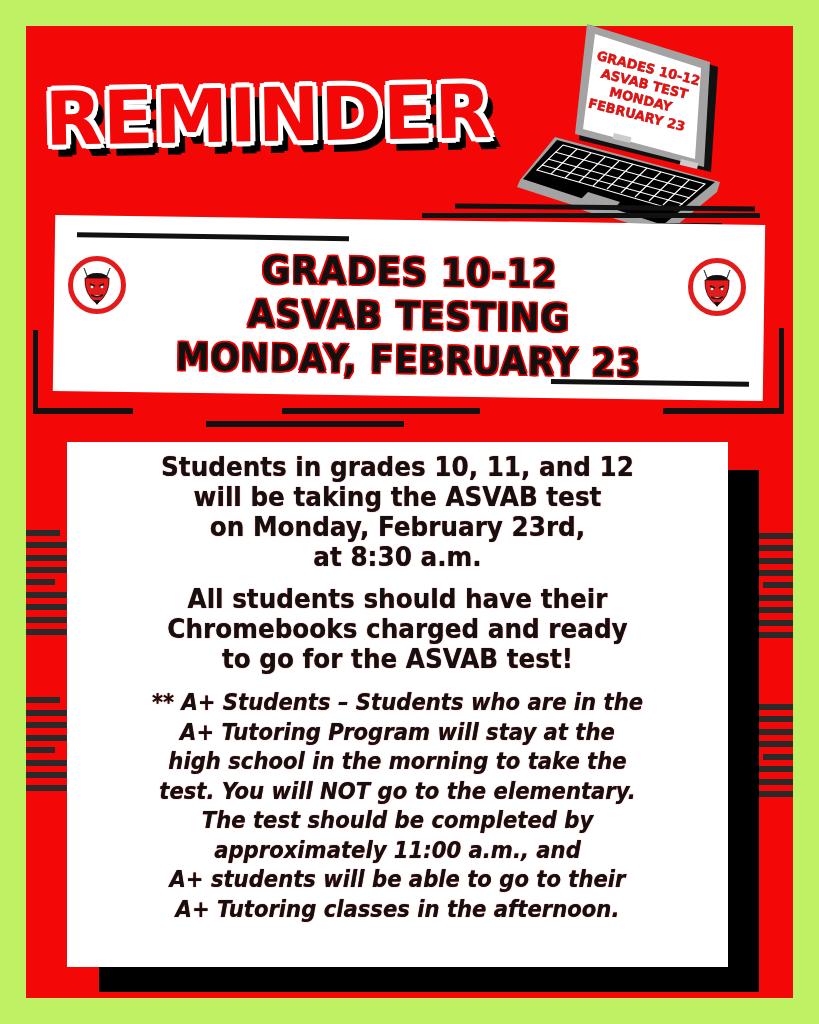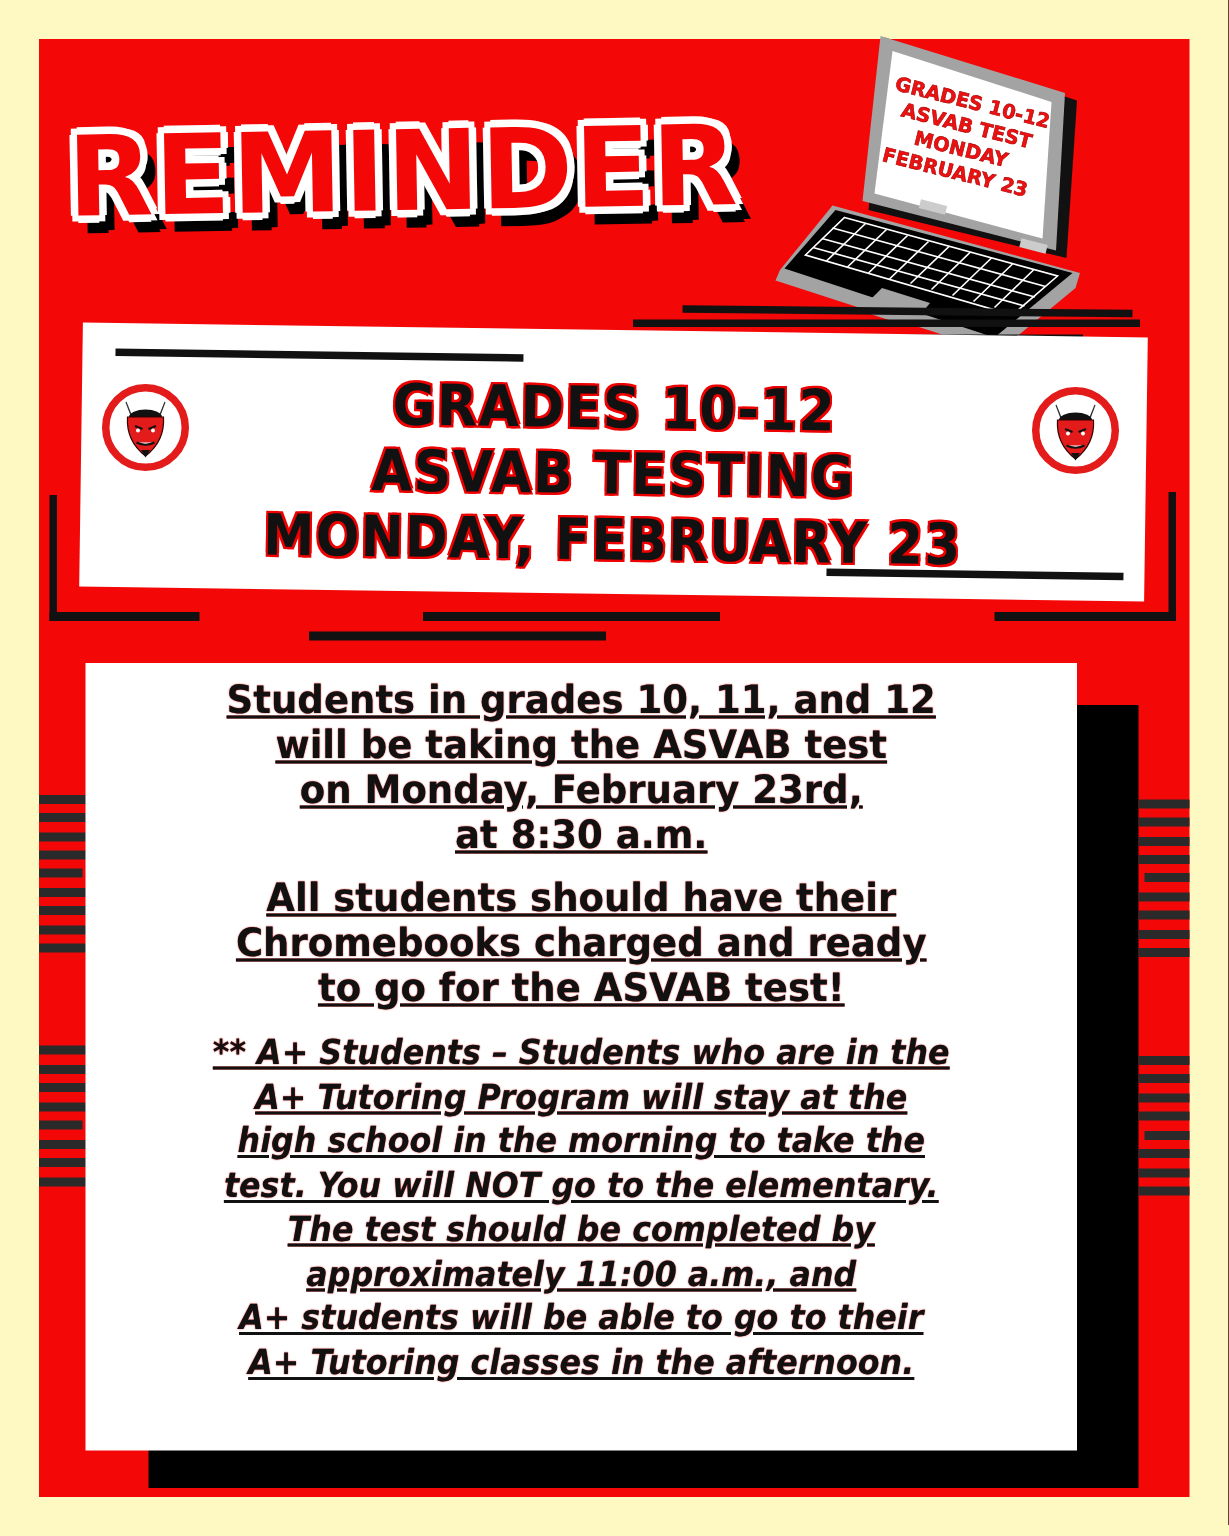--- a/index.html
+++ b/index.html
@@ -1,19 +1,19 @@
 <!DOCTYPE html>
 <html><head>
   <meta charset="utf-8">
   <style>
     * { margin: 0; padding: 0; box-sizing: border-box; }
     html, body { width: 819px; height: 1024px; background: #000; overflow: hidden; }
     body { position: relative; font-family: "DejaVu Sans", sans-serif; }
 
-    .poster { position: absolute; left: 0; top: 0; width: 819px; height: 1024px; background: #fef9c3; }
+    .poster { position: absolute; left: 0; top: 0; width: 819px; height: 1024px; background: #bef264; }
     .red-panel { position: absolute; left: 26px; top: 26px; width: 767px; height: 972px; background: #f40707; }
 
     .bar { position: absolute; background: #111; }
 
     
     .reminder {
       position: absolute; left: 45px; top: 55px; width: 440px; height: 120px;
       font-family: "DejaVu Sans", sans-serif; font-weight: bold;
       font-size: 74px; letter-spacing: 1px; color: #f40707;
       text-transform: uppercase; font-style: normal;
@@ -46,22 +46,22 @@
 
     .mascot {
       position: absolute; width: 58px; height: 58px; border-radius: 50%;
       border: 5px solid #e31b1b; background: #fff;
       display: flex; align-items: center; justify-content: center;
     }
 
     
     .info-shadow { position: absolute; left: 99px; top: 470px; width: 660px; height: 522px; background: #000; }
     .info-box {
-      position: absolute; left: 57px; top: 442px; width: 661px; height: 525px;
-      background: #fff; text-align: center; color: #111; text-decoration: underline;
+      position: absolute; left: 67px; top: 442px; width: 661px; height: 525px;
+      background: #fff; text-align: center; color: #111;
     }
     .p1, .p2 {
       font-family: "DejaVu Sans", sans-serif; font-weight: bold;
       font-size: 26px; line-height: 30px; letter-spacing: 0px;
       text-shadow: 0 0 1px #c00;
     }
     .p1 { margin-top: 10px; transform: scaleX(0.95); }
     .p2 { margin-top: 12px; transform: scaleX(0.95); }
     .p3 {
       margin-top: 14px;

